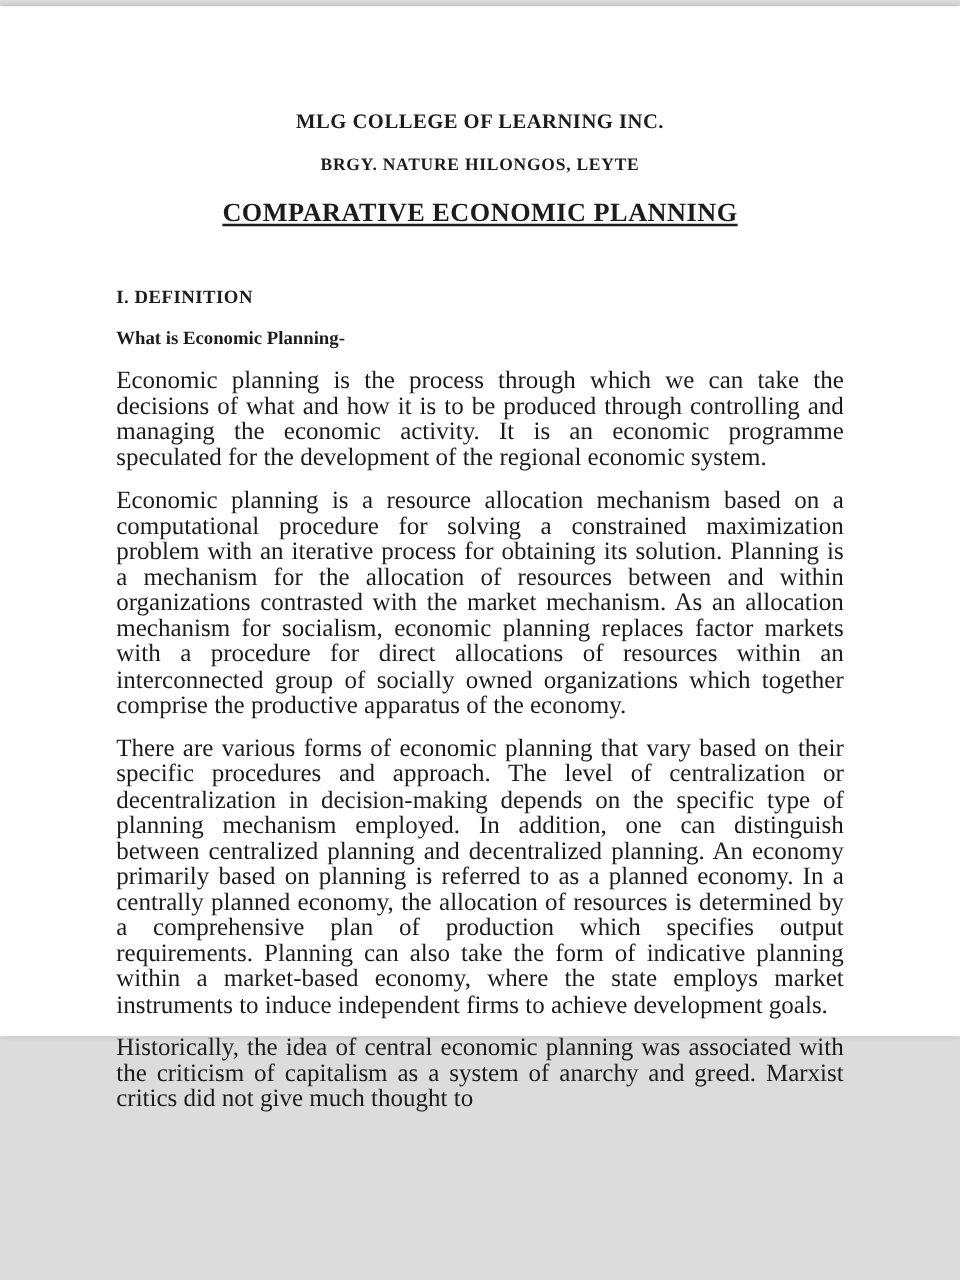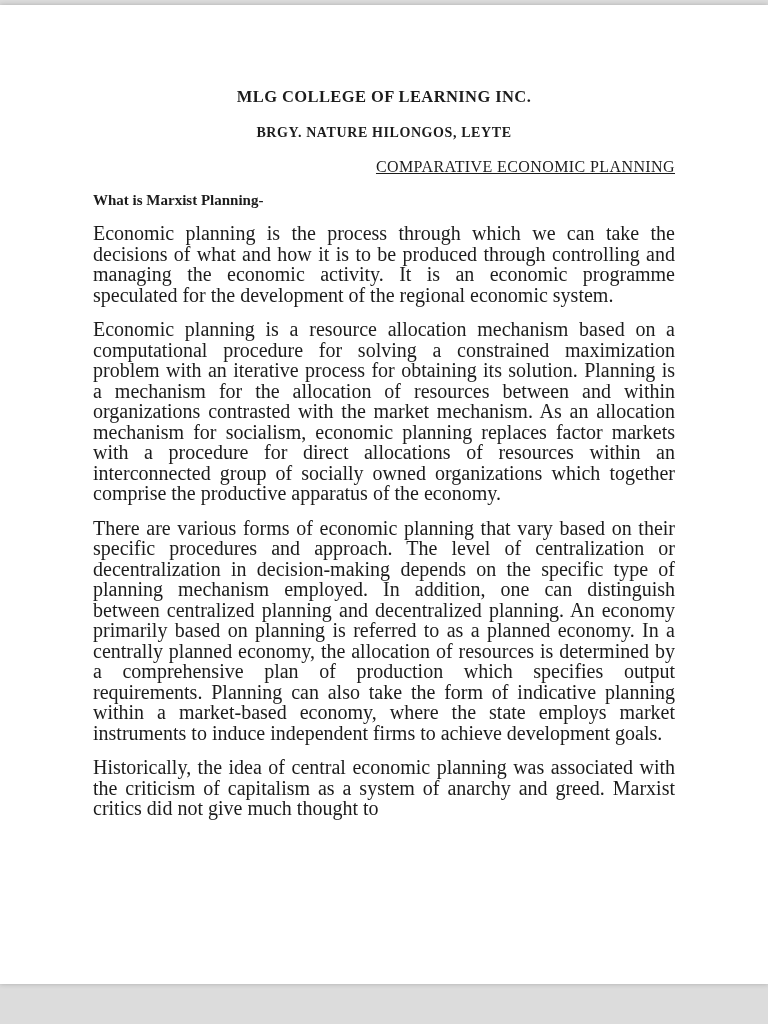--- a/index.html
+++ b/index.html
@@ -13,21 +13,21 @@
     background: #dcdcdc;
     position: relative;
     overflow: hidden;
     font-family: "Liberation Serif", "DejaVu Serif", serif;
   }
   .doc-page {
     position: absolute;
     left: 0;
     top: 5px;
     width: 768px;
-    height: 979px;
+    height: 824px;
     background: #ffffff;
     box-shadow: 0 0 5px rgba(0,0,0,0.22);
     box-sizing: border-box;
   }
   .doc-content {
     padding: 82px 93px 0 93px;
     color: #1c1c1c;
   }
   .center { text-align: center; }
   .school-name {
@@ -42,26 +42,25 @@
     letter-spacing: 0.6px;
     margin: 18px 0 0 0;
   }
   .student-line {
     font-size: 17.5px;
     font-weight: bold;
     margin: 49px 0 0 0;
     white-space: pre-wrap;
   }
   .doc-title {
-    font-size: 16px;
-    font-weight: normal;
+    font-size: 21px;
+    font-weight: bold;
     letter-spacing: 0.4px;
     text-decoration: underline;
     margin: 17px 0 0 0;
-    text-align: right;
   }
   .section-heading {
     font-size: 15px;
     font-weight: bold;
     letter-spacing: 0.4px;
     margin: 47px 0 0 0;
   }
   .sub-heading {
     font-size: 15px;
     font-weight: bold;
@@ -84,22 +83,23 @@
   <div class="doc-page">
     <div class="doc-content">
 
       <p class="school-name center">MLG COLLEGE OF LEARNING INC.</p>
 
       <p class="school-address center">BRGY. NATURE HILONGOS, LEYTE</p>
 
 
       <p class="doc-title center">COMPARATIVE ECONOMIC PLANNING</p>
 
+      <p class="section-heading">I. DEFINITION</p>
 
-      <p class="sub-heading">What is Marxist Planning-</p>
+      <p class="sub-heading">What is Economic Planning-</p>
 
       <p class="body-para">Economic planning is the process through which we can take the decisions of what and how it is to be produced through controlling and managing the economic activity. It is an economic programme speculated for the development of the regional economic system.</p>
 
 
       <p class="body-para">Economic planning is a resource allocation mechanism based on a computational procedure for solving a constrained maximization problem with an iterative process for obtaining its solution. Planning is a mechanism for the allocation of resources between and within organizations contrasted with the market mechanism. As an allocation mechanism for socialism, economic planning replaces factor markets with a procedure for direct allocations of resources within an interconnected group of socially owned organizations which together comprise the productive apparatus of the economy.</p>
 
       <p class="body-para">There are various forms of economic planning that vary based on their specific procedures and approach. The level of centralization or decentralization in decision-making depends on the specific type of planning mechanism employed. In addition, one can distinguish between centralized planning and decentralized planning.  An economy primarily based on planning is referred to as a planned economy. In a centrally planned economy, the allocation of resources is determined by a comprehensive plan of production which specifies output requirements. Planning can also take the form of indicative planning within a market-based economy, where the state employs market instruments to induce independent firms to achieve development goals.</p>
 
 
 

